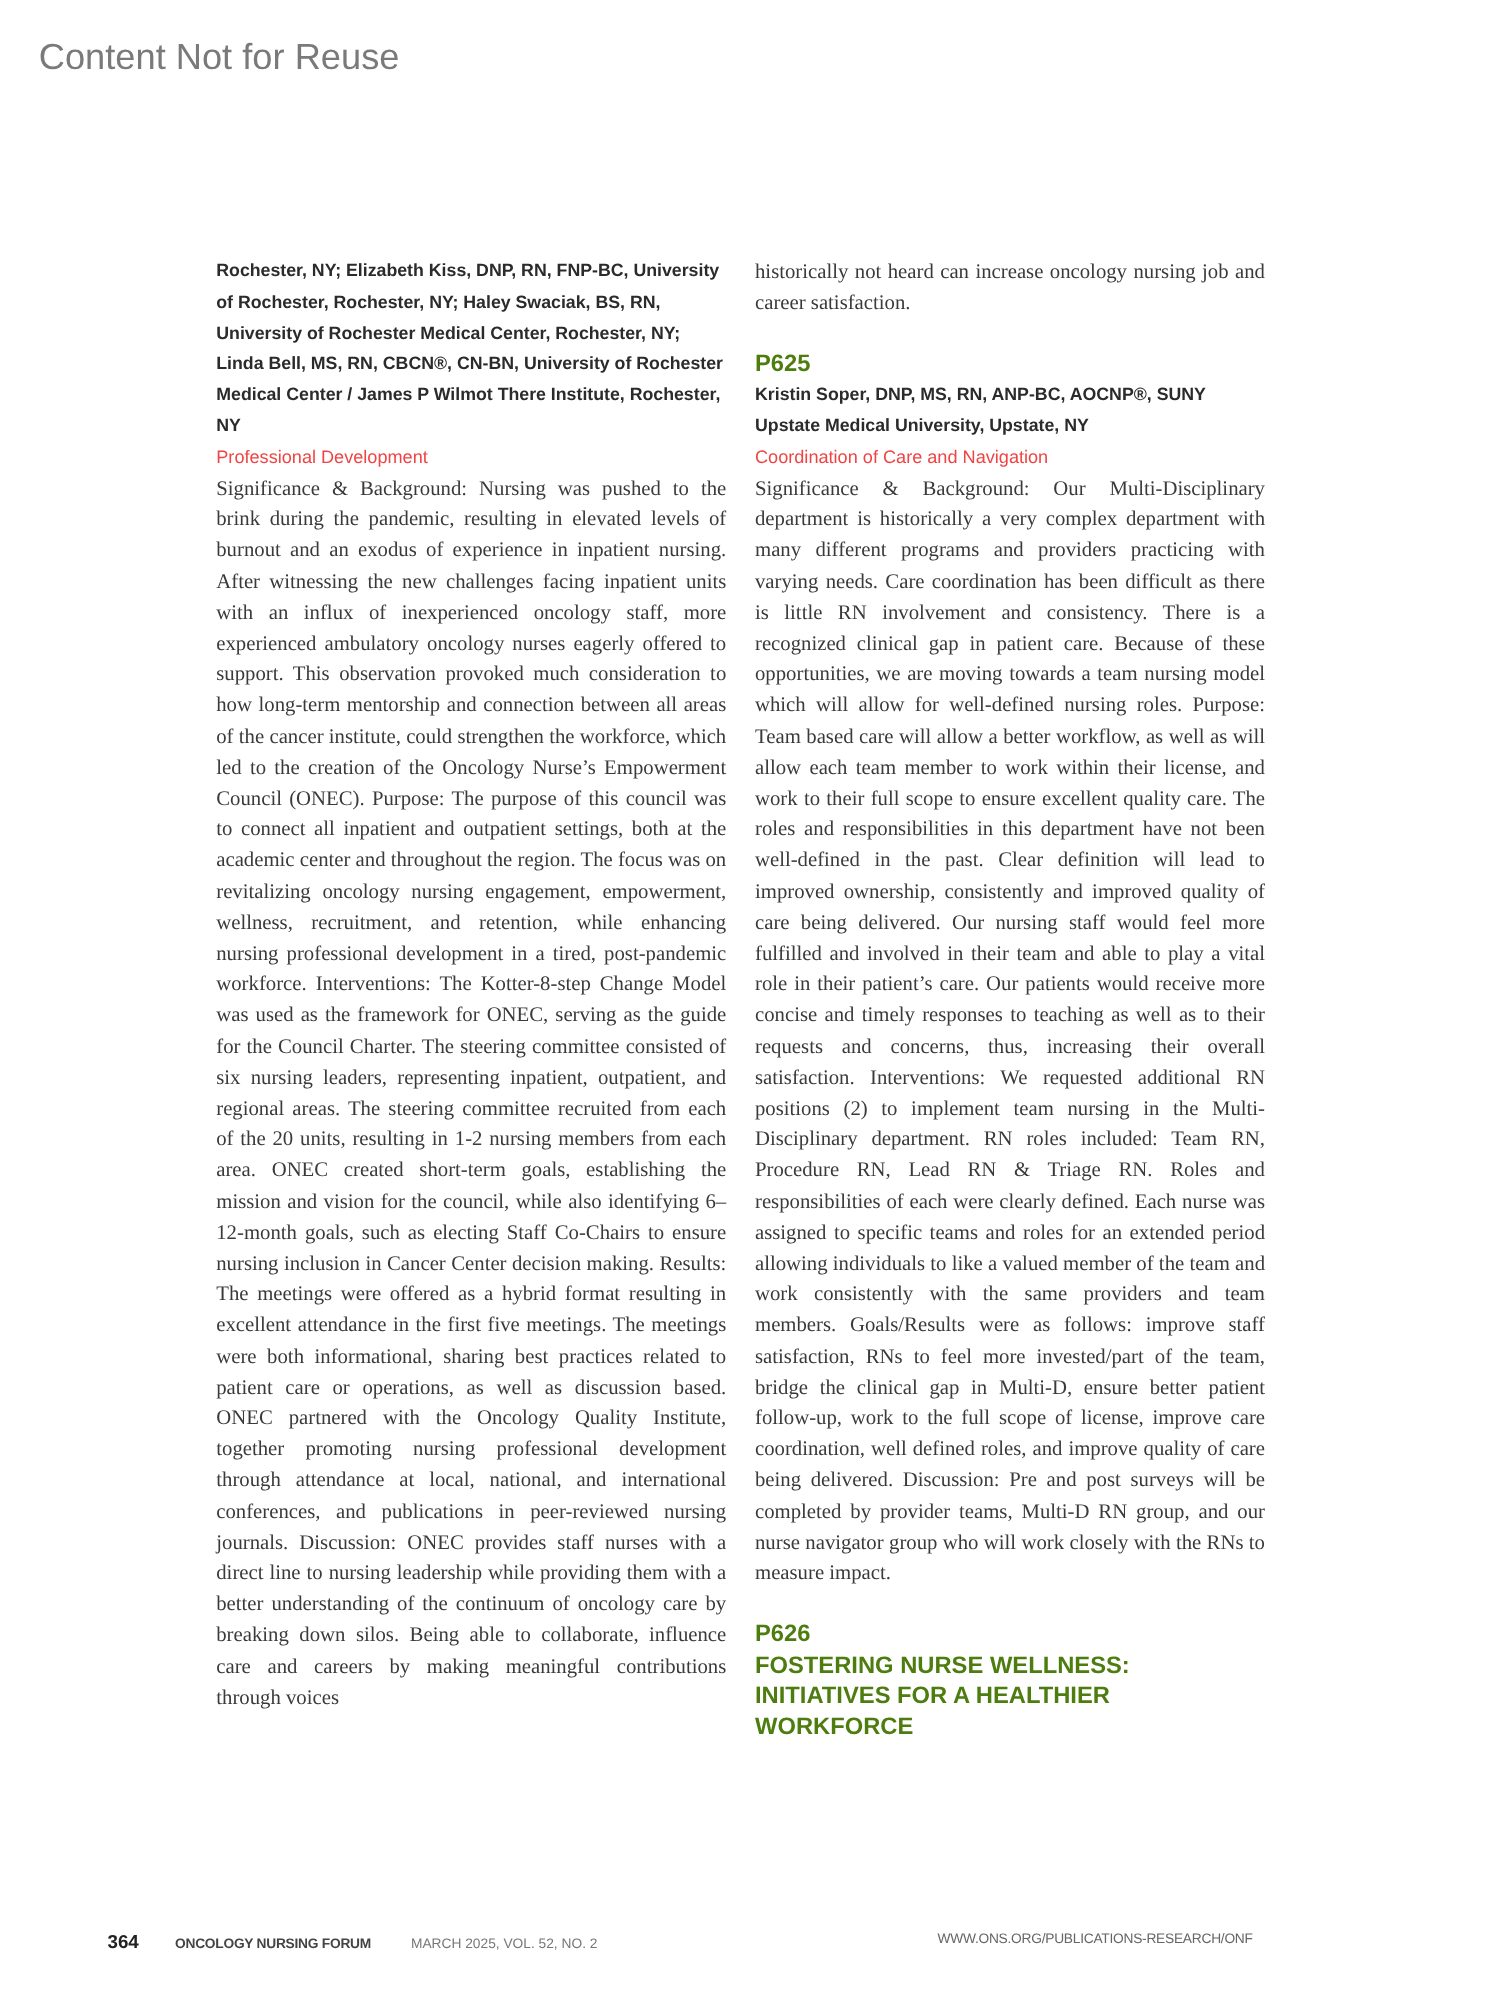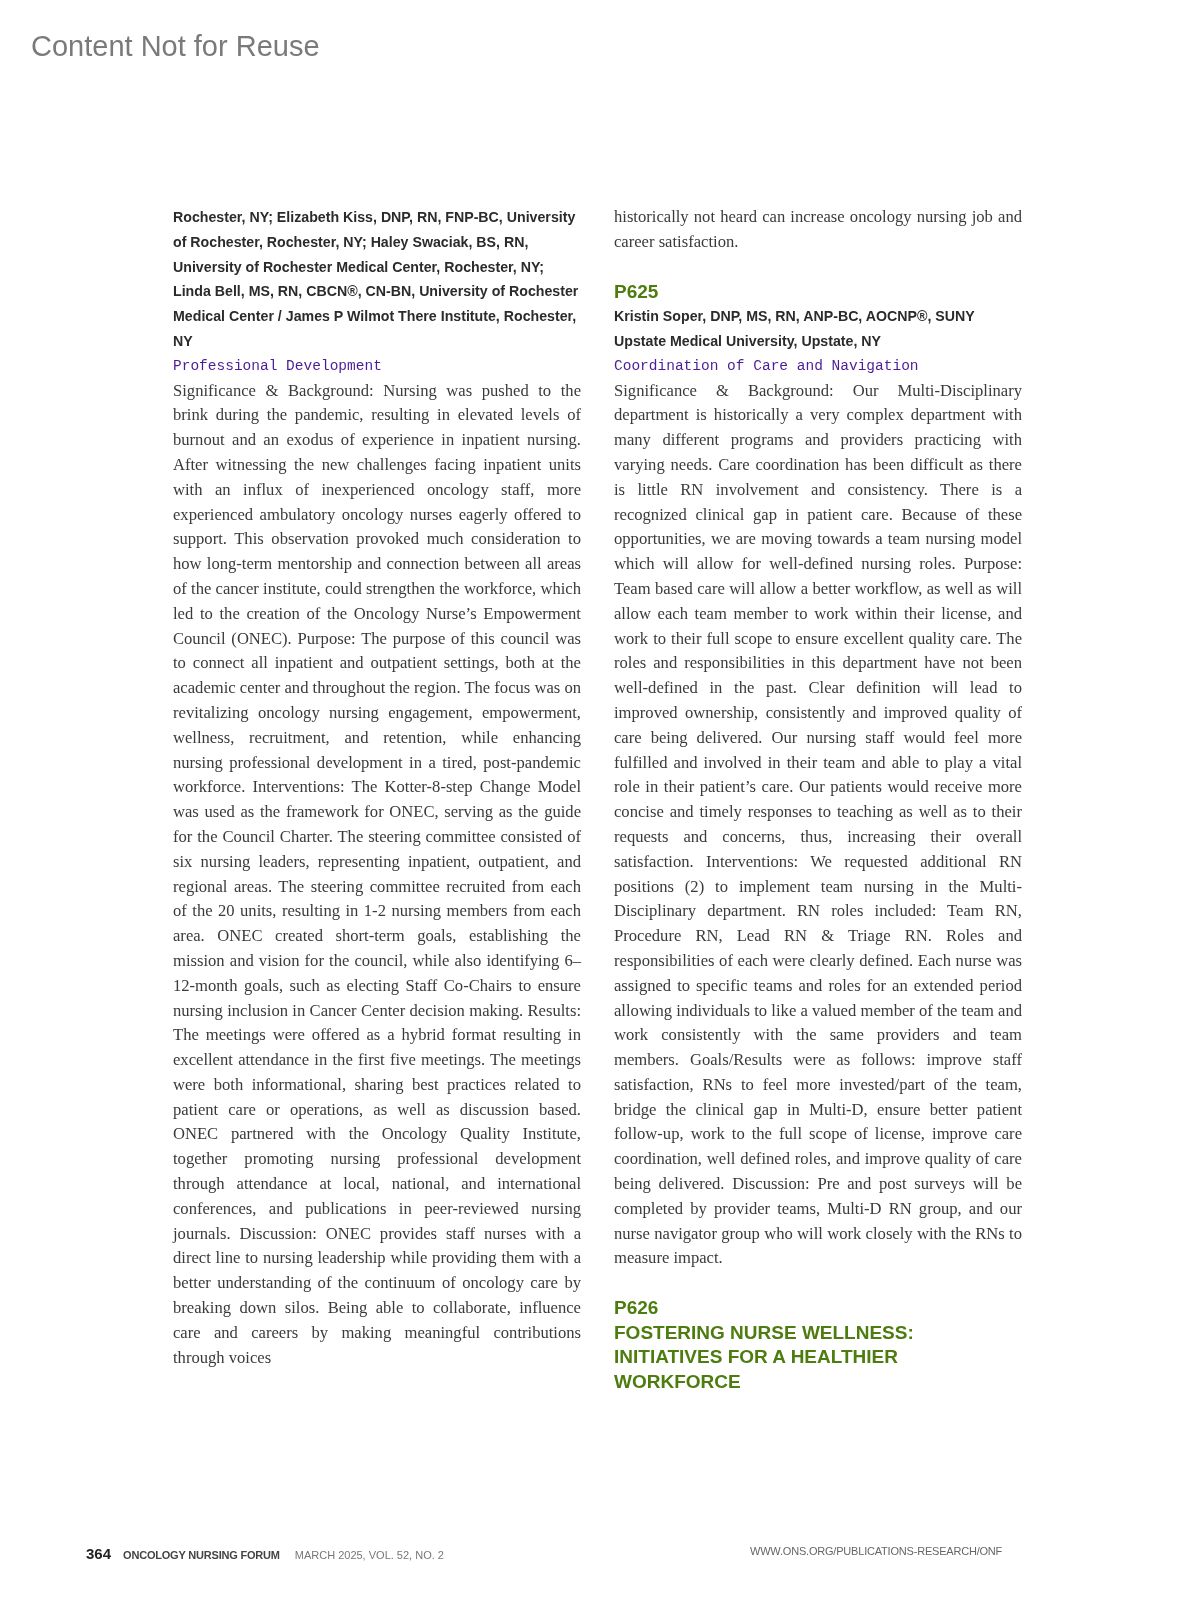--- a/index.html
+++ b/index.html
@@ -3,43 +3,43 @@
 <meta charset="utf-8">
 <style>
   html, body { margin: 0; padding: 0; background: #ffffff; }
   body { width: 1200px; height: 1606px; position: relative; overflow: hidden; }
   .watermark {
     position: absolute; left: 31px; top: 30px;
     font-family: "Liberation Sans", sans-serif; font-size: 29px; color: #7a7a7a;
   }
   .col { position: absolute; top: 205px; width: 408px; }
   .col-left { left: 173px; }
-  .col-right { left: 604px; margin-left: 10px; }
+  .col-right { left: 604px; }
   .authors {
     font-family: "Liberation Sans", sans-serif; font-weight: bold;
     font-size: 14.2px; line-height: 24.8px; color: #2b2b2b; margin: 0;
   }
   .category {
-    font-family: Liberation Mono, monospace; font-size: 14.5px;
-    line-height: 24.8px; color: #4c1d95; margin: 0;
+    font-family: Liberation Sans, sans-serif; font-size: 14.5px;
+    line-height: 24.8px; color: #ef4444; margin: 0;
   }
   .body-text {
     font-family: "Liberation Serif", serif; font-size: 16.6px;
     line-height: 24.8px; color: #3a3a3a; text-align: justify; margin: 0;
     hyphens: auto;
   }
   .abstract-id, .abstract-title {
     font-family: "Liberation Sans", sans-serif; font-weight: bold;
     font-size: 19px; line-height: 24.6px; color: #4d7c0f; margin: 0;
     text-transform: uppercase;
   }
   .abstract-id { margin-top: 25px; }
   .footer {
     position: absolute; top: 1545px; left: 86px; right: 180px;
-    font-family: "Liberation Sans", sans-serif; display: flex; align-items: baseline;
+    font-family: "Liberation Sans", sans-serif; display: flex; align-items: baseline; gap: 17px;
   }
   .page-num { font-weight: bold; font-size: 15px; color: #222; margin-right: 12px; }
   .journal { font-weight: bold; font-size: 11px; color: #444; margin-right: 15px; letter-spacing: -0.2px; }
   .issue { font-size: 11px; color: #777; }
   .url { position: absolute; top: 1545px; left: 750px; font-family: "Liberation Sans", sans-serif; font-size: 11px; color: #666; letter-spacing: -0.2px; }
 </style>
 </head>
 <body>
 
 <div class="watermark">Content Not for Reuse</div>

